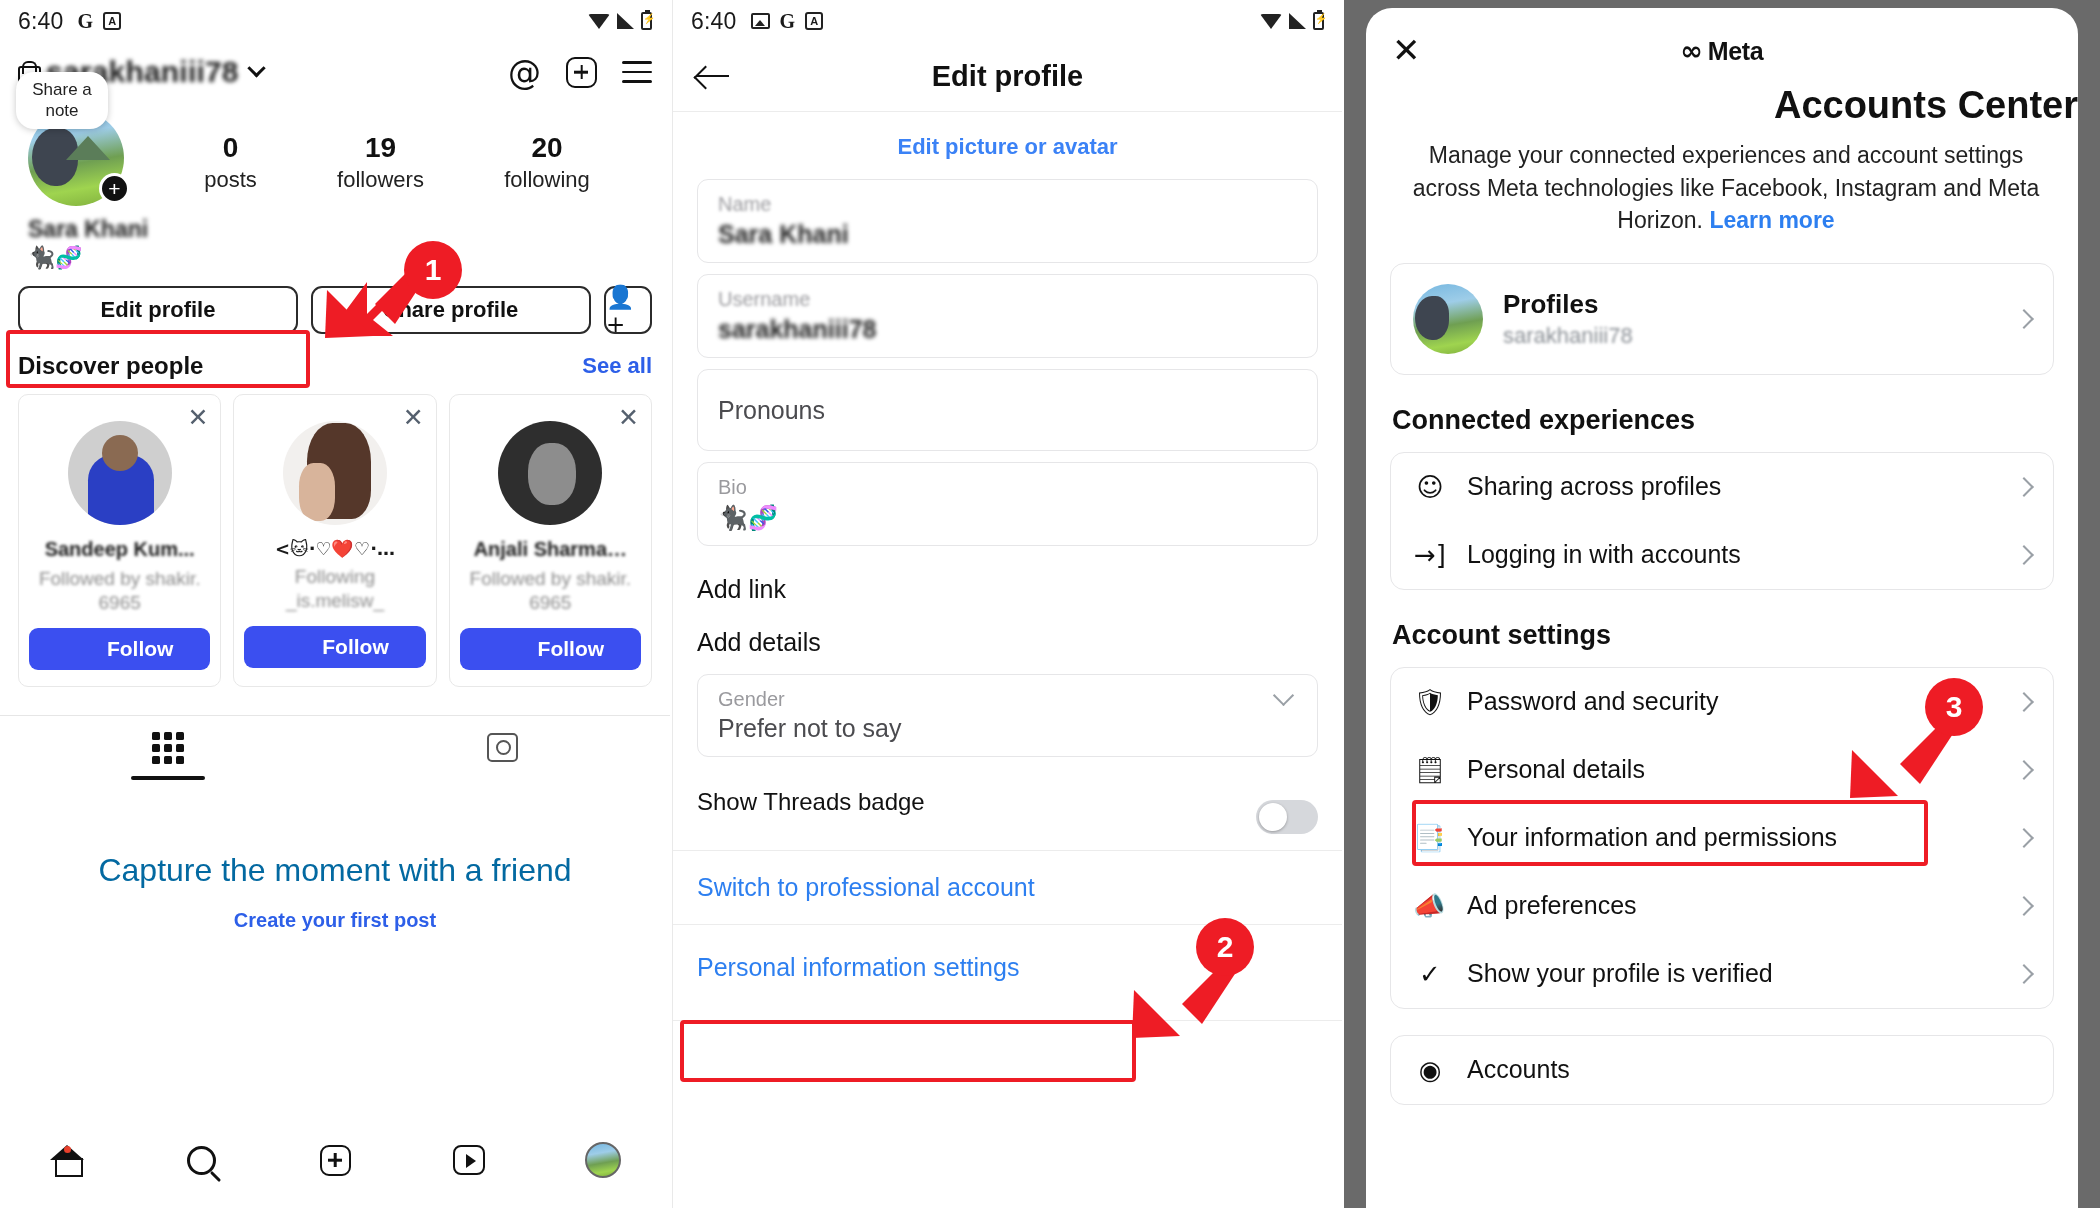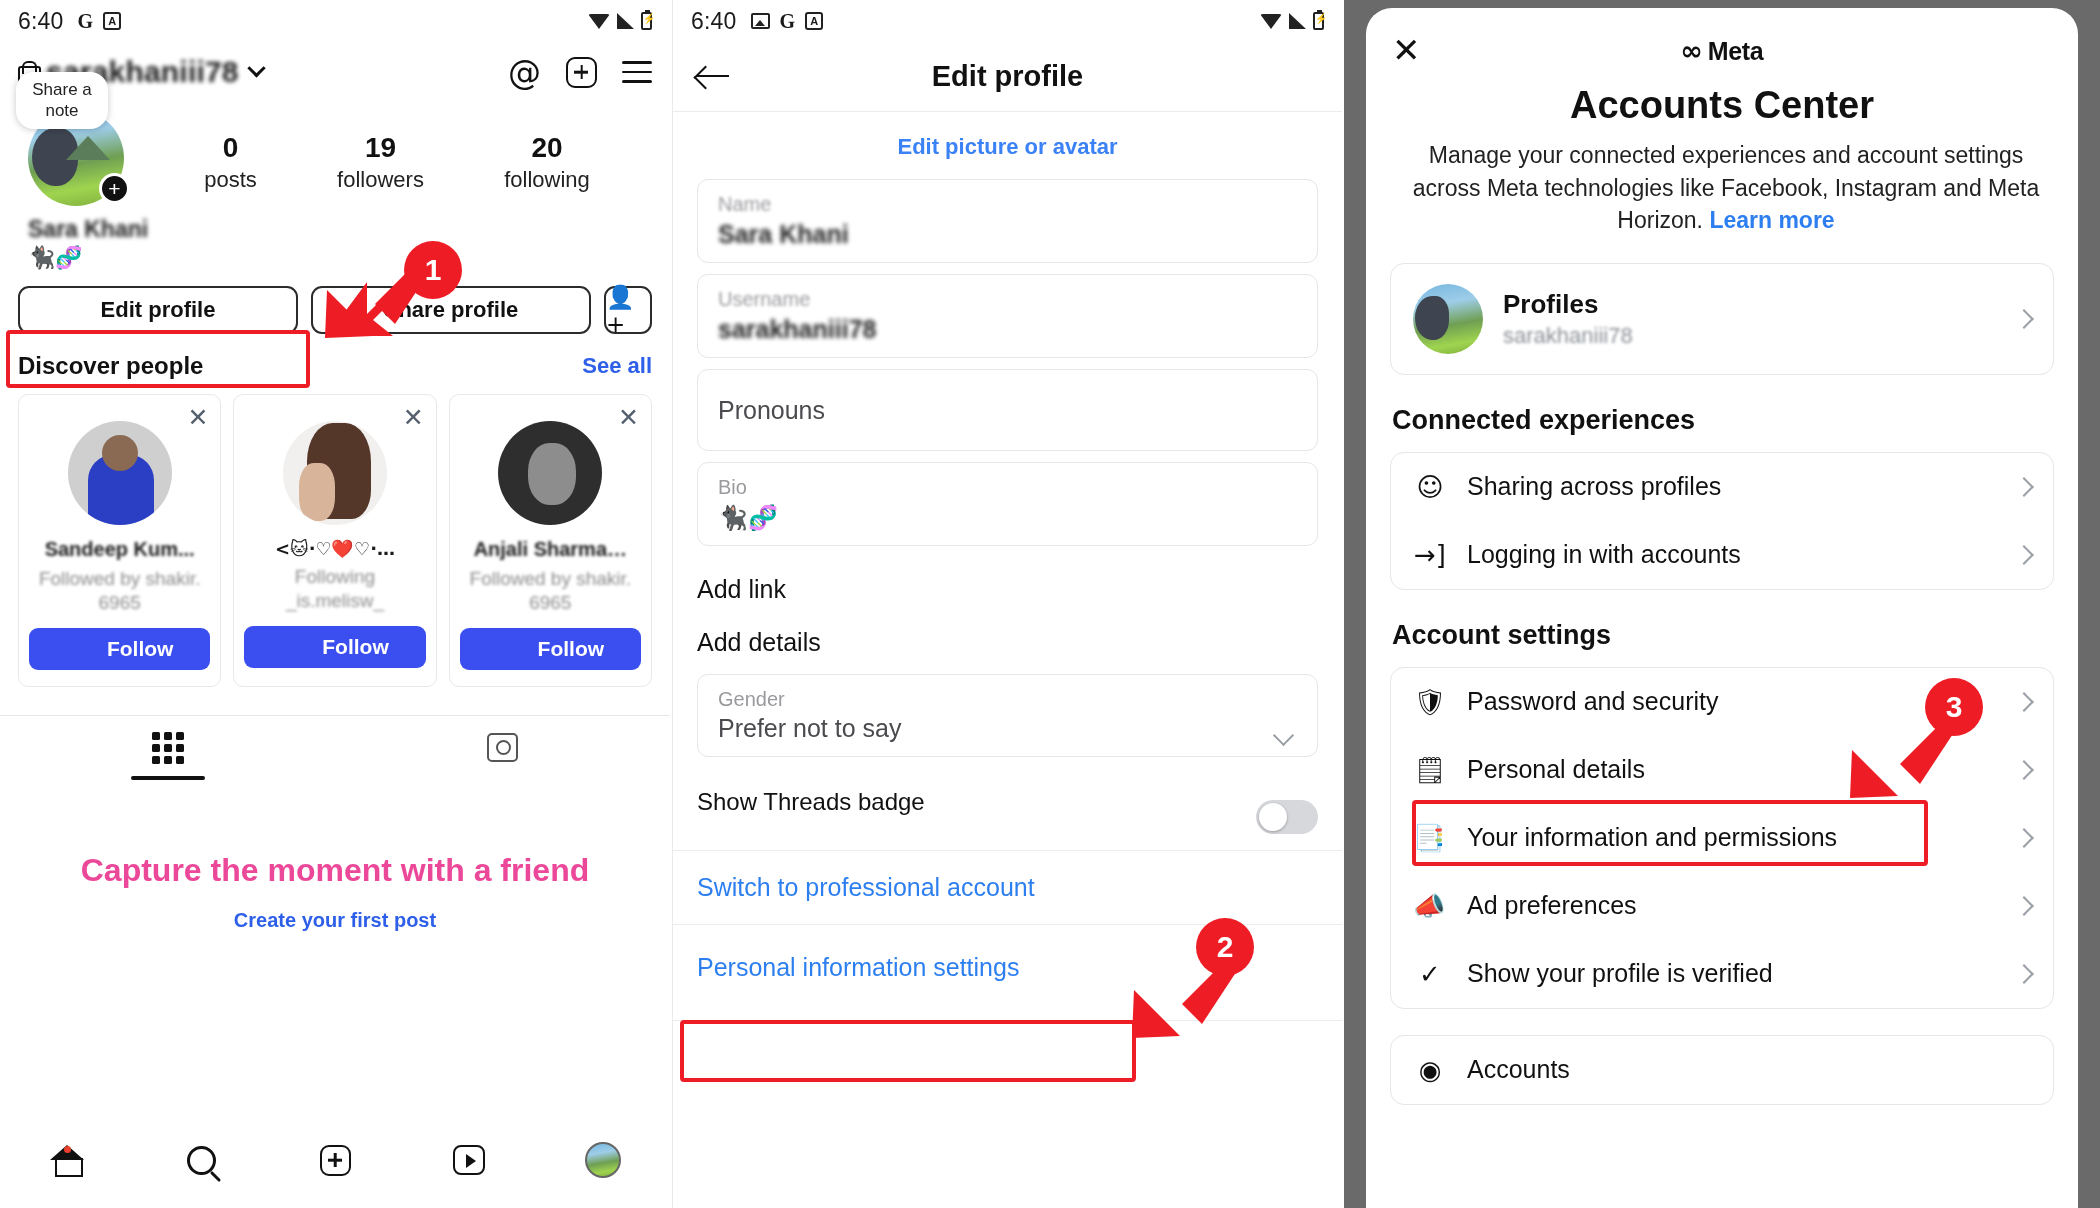--- a/index.html
+++ b/index.html
@@ -178,21 +178,21 @@
 
   .tabbar-row { display: flex; margin-top: 28px; border-top: 1px solid #e6e6e6; }
   .tabbar-row .tab { flex: 1; height: 64px; display: flex; align-items: center; justify-content: center; position: relative; }
   .tab-underline { position: absolute; bottom: 0; left: 50%; transform: translateX(-50%); width: 74px; height: 4px; background: #111; border-radius: 2px; }
   .grid-ic { display: grid; grid-template-columns: repeat(3,8px); grid-template-rows: repeat(3,8px); gap: 4px; }
   .grid-ic i { background: #111; border-radius: 1.5px; display: block; }
   .tagged-ic { width: 31px; height: 29px; border: 2.6px solid #555; border-radius: 5px; position: relative; }
   .tagged-ic::after { content: ""; position: absolute; left: 7px; top: 5px; width: 11px; height: 11px; border: 2.4px solid #555; border-radius: 50%; }
 
   .empty-block { text-align: center; padding-top: 72px; }
-  .empty-title { font-size: 32px; font-weight: 700; color: #ec4899; }
+  .empty-title { font-size: 32px; font-weight: 400; color: #0369a1; }
   .empty-link { margin-top: 20px; font-size: 20px; color: #2d5fe8; font-weight: 700; }
 
   .navbar { position: absolute; left: 0; bottom: 0; width: 670px; height: 96px; display: flex; align-items: center; }
   .navbar .ni { flex: 1; display: flex; align-items: center; justify-content: center; position: relative; }
   .home-ic { width: 34px; height: 30px; position: relative; }
   .home-ic::before { content: ""; position: absolute; left: 0; top: 0; width: 0; height: 0; border-left: 17px solid transparent; border-right: 17px solid transparent; border-bottom: 15px solid #111; }
   .home-ic::after { content: ""; position: absolute; left: 5px; top: 13px; width: 24px; height: 17px; border: 2.6px solid #111; border-top: none; }
   .navbar .dot { position: absolute; width: 7px; height: 7px; border-radius: 50%; background: #e8402c; bottom: 22px; left: 50%; transform: translateX(-3px); }
   .search-ic { width: 29px; height: 29px; border: 3px solid #111; border-radius: 50%; position: relative; }
   .search-ic::after { content: ""; position: absolute; right: -9px; bottom: -6px; width: 13px; height: 3px; background: #111; transform: rotate(45deg); border-radius: 2px; }
@@ -211,21 +211,21 @@
   .edit-pic-link { text-align: center; padding: 22px 0 8px; font-size: 22px; color: #3b82f6; font-weight: 700; }
   .field {
     margin: 11px 24px; border: 1px solid #e6e6e8; border-radius: 11px; padding: 13px 20px; min-height: 82px;
     display: flex; flex-direction: column; justify-content: center;
   }
   .field .flabel { font-size: 20px; color: #9a9a9e; }
   .field .flabel.blurred { filter: blur(1.6px); }
   .field .fvalue { font-size: 25px; color: #222; margin-top: 4px; filter: blur(2px); font-weight: 600; }
   .field .fplaceholder { font-size: 25px; color: #4b4b4f; }
   .field .femoji { font-size: 24px; margin-top: 5px; font-family: "DejaVu Sans", sans-serif; }
-  .field.select { flex-direction: row; align-items: flex-end; }
+  .field.select { flex-direction: row; align-items: flex-start; }
   .field.select .inner { flex: 1; }
   .chev-dn {
     width: 15px; height: 15px; border-right: 2.6px solid #9aa0a6; border-bottom: 2.6px solid #9aa0a6;
     transform: rotate(45deg); margin-right: 6px;
   }
   .mid-link-row { padding: 18px 24px 6px 24px; font-size: 25px; color: #111; }
   .threads-row { display: flex; align-items: flex-start; padding: 20px 24px 16px 24px; }
   .threads-row .tr-text { flex: 1; padding-right: 14px; }
   .tr-title { font-size: 24px; color: #111; }
   .tr-desc { font-size: 21px; color: #6f7378; line-height: 1.35; margin-top: 4px; }
@@ -238,21 +238,21 @@
   
   .sheet-backdrop { position: absolute; left: 0; top: 0; width: 756px; height: 1208px; background: #6a6a6a; }
   .sheet {
     position: absolute; left: 22px; top: 8px; width: 712px; height: 1200px;
     background: #fff; border-radius: 26px 26px 0 0; overflow: hidden;
   }
   .sheet-top { display: flex; align-items: center; padding: 22px 26px 0 26px; position: relative; height: 62px; }
   .close-x { font-size: 34px; color: #111; line-height: 1; font-weight: 300; }
   .meta-brand { position: absolute; left: 0; right: 0; text-align: center; font-size: 25px; font-weight: 700; color: #111; letter-spacing: -.3px; }
   .meta-inf { font-family: "DejaVu Sans", sans-serif; font-size: 27px; margin-right: 5px; }
-  .ac-title { text-align: center; font-size: 38px; font-weight: 700; color: #111; margin-top: 14px; }
+  .ac-title { text-align: right; font-size: 38px; font-weight: 700; color: #111; margin-top: 14px; }
   .ac-desc { text-align: center; font-size: 23px; color: #222; line-height: 1.42; padding: 12px 28px 0 36px; }
   .ac-desc .lm { color: #2d7ff0; font-weight: 700; }
 
   .card-box { margin: 26px 24px 0 24px; border: 1px solid #e6e6e8; border-radius: 14px; background: #fff; }
   .prof-row { display: flex; align-items: center; padding: 20px 22px; }
   .prof-av {
     width: 70px; height: 70px; border-radius: 50%; overflow: hidden; flex: none; position: relative;
     background: linear-gradient(170deg,#76b7e0 0%,#9ecde8 30%,#6f9f52 58%,#9fd44f 82%,#7fae3d 100%);
   }
   .prof-av .f { position: absolute; left: 2px; top: 12px; width: 34px; height: 44px; border-radius: 50% 40% 45% 50%; background: #3e4550; }

